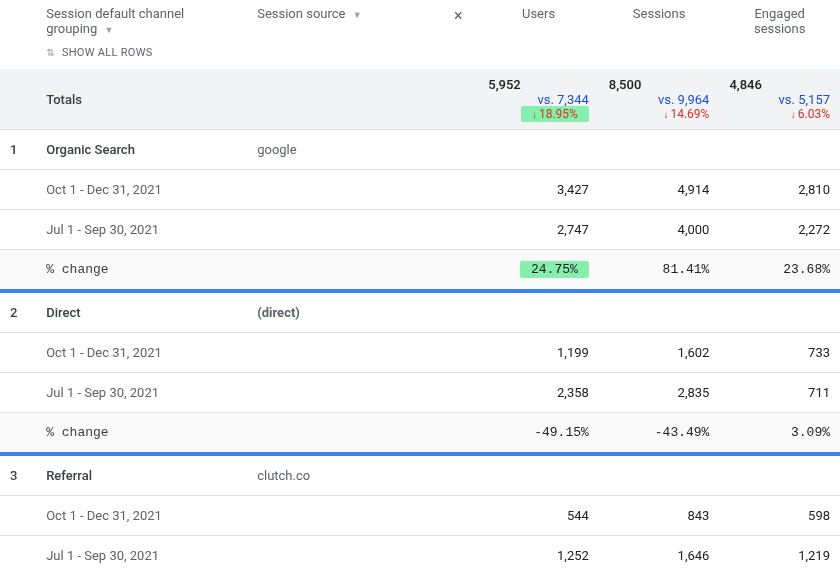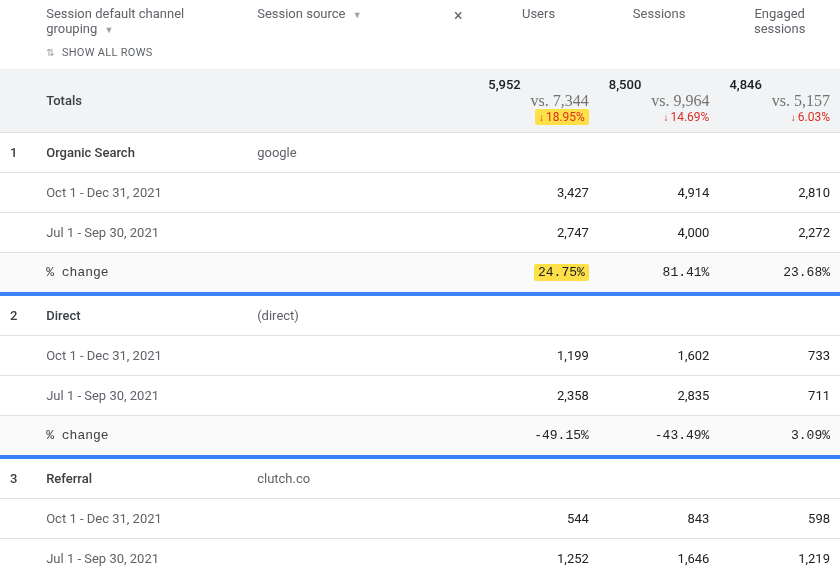--- a/index.html
+++ b/index.html
@@ -15,23 +15,23 @@
   .hdr td { vertical-align: top; padding: 6px 10px 10px; }
   .hdr .dim { color: #5f6368; cursor: pointer; }
   .chev { font-size: 9px; color: #9aa0a6; padding-left: 4px; }
   .show-all { text-transform: uppercase; letter-spacing: .3px; font-size: 11px; color: #5f6368; padding-top: 10px; cursor: pointer; }
   .sort-icon { font-size: 10px; color: #9aa0a6; padding-right: 4px; }
   .close { color: #5f6368; font-size: 16px; text-align: center; cursor: pointer; }
   .metric-h { text-align: center; color: #5f6368; cursor: pointer; }
   .totals td { background: #f1f3f4; vertical-align: middle; padding: 8px 10px; border-bottom: 1px solid #e0e0e0; }
   .totals .lbl { font-weight: 500; color: #3c4043; }
   .tot-v { color: #202124; font-weight: 500; text-align: left; }
-  .tot-vs { color: #737373; font-size: 16px; text-align: right; font-family: Liberation Serif, serif; }
+  .tot-vs { color: #1d4ed8; font-size: 13px; text-align: right; }
   .tot-pct { color: #d93025; font-size: 12px; text-align: right; }
-  .hl { background: #fde047; padding: 1px 4px; border-radius: 2px; margin-top: 16px; }
+  .hl { background: #86efac; padding: 1px 11px; border-radius: 2px; margin-top: 16px; }
   .arr { font-size: 10px; padding-right: 2px; }
   .group-hd td { border-bottom: 1px solid #e0e0e0; padding: 12px 10px; color: #3c4043; font-weight: 500; }
   .row td { border-bottom: 1px solid #e0e0e0; padding: 12px 10px; }
   .num { text-align: right; color: #202124; }
   .pctrow td { background: #fafafa; border-bottom: 4px solid #3b82f6; padding: 12px 10px; font-family: Liberation Mono, monospace; }
   .pctrow .lbl { color: #3c4043; font-weight: 500; }
   .col-idx { width: 36px; }
   .col-ch  { width: 210px; }
   .col-src { width: 190px; }
   .col-x   { width: 40px; }
@@ -134,21 +134,21 @@
         <td class="lbl">% change</td>
         <td></td>
         <td></td>
         <td class="num"><span class="hl">24.75%</span></td>
         <td class="num">81.41%</td>
         <td class="num">23.68%</td>
       </tr>
       <tr class="group-hd">
         <td>2</td>
         <td>Direct</td>
-        <td style="font-weight:400;color:#5f6368">(direct)</td>
+        <td style="font-weight:700;color:#5f6368">(direct)</td>
         <td></td>
         <td></td>
         <td></td>
         <td></td>
       </tr>
       <tr class="row">
         <td></td>
         <td>Oct 1 - Dec 31, 2021</td>
         <td></td>
         <td></td>

